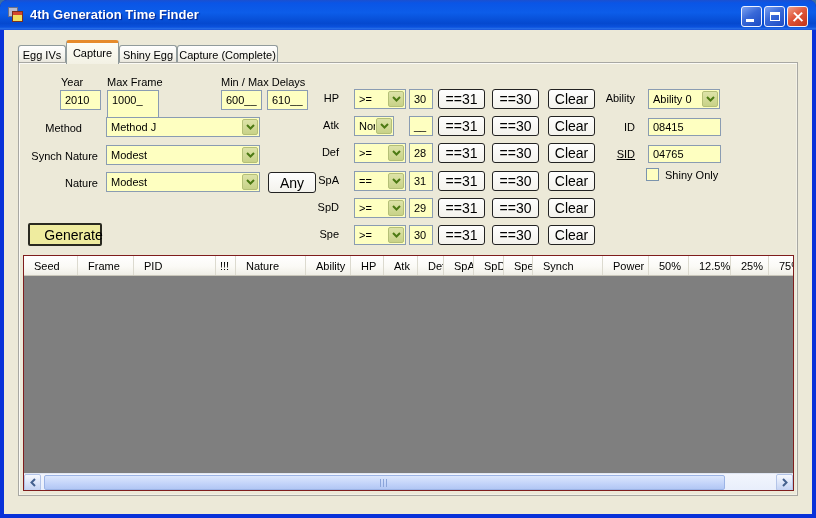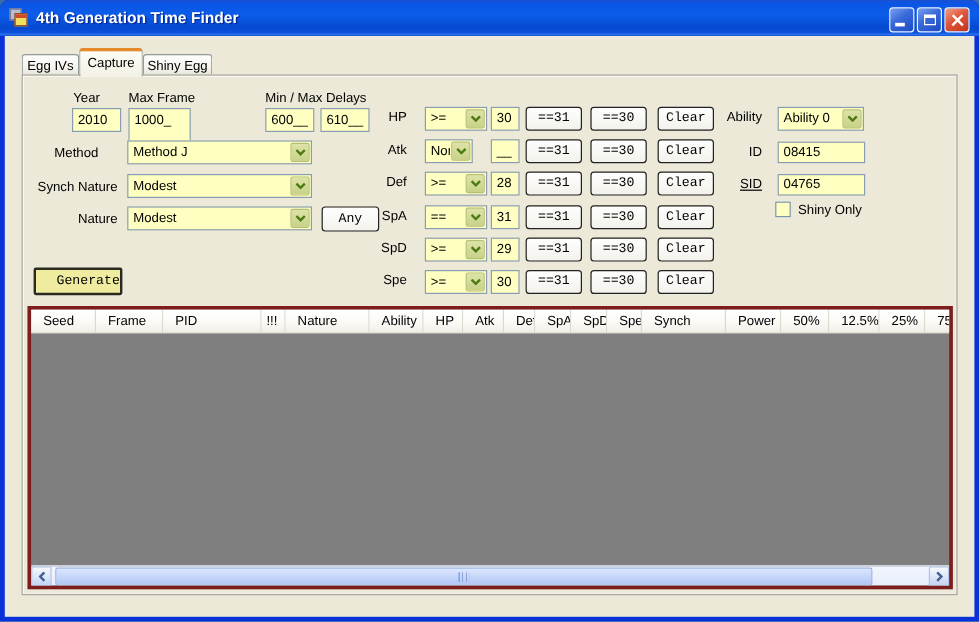--- a/index.html
+++ b/index.html
@@ -90,36 +90,36 @@
   .combo .val { flex:1; font-size:11px; padding:3px 0 0 4px; white-space:nowrap; overflow:hidden; }
   .combo .arrow {
     width:16px; margin:1px; background:linear-gradient(180deg,#dde3a8,#c8d288);
     border:1px solid #b4bf77; border-radius:2px;
     display:flex; align-items:center; justify-content:center;
   }
 
   .btn {
     position:absolute; background:linear-gradient(180deg,#fefefe,#f3f2ec);
     border:1px solid #222; border-radius:3px;
-    font-size:11px; color:#000;
-    display:flex; align-items:center; justify-content:center; white-space:nowrap;font-family:Liberation Mono, monospace;
+    font-size:14px; color:#000;
+    display:flex; align-items:center; justify-content:center; white-space:nowrap;
   }
   .btn.default-btn {
     background:#efec9f; border:2px solid #2a2a20; border-radius:2px;padding-left:17px;
   }
 
   .checkbox {
     position:absolute; width:13px; height:13px;
     background:#feffc1; border:1px solid #7b94ad;
   }
 
   
   .listview {
     position:absolute; left:4px; top:192px; width:771px; height:236px;
-    border:3px solid #7f1d1d; background:#7f7f7f;
+    border:1px solid #7f1d1d; background:#7f7f7f;
     display:flex; flex-direction:column; overflow:hidden;
   }
   .lv-header { display:flex; height:20px; background:#f4f3ee; border-bottom:1px solid #c9c6ba; flex:none; }
   .hcell {
     height:100%; flex:none; padding:4px 0 0 10px;
     border-right:1px solid #dcdacf;
     background:linear-gradient(180deg,#ffffff,#fbfaf6 55%,#efeee6);
     font-size:11px; color:#000; white-space:nowrap; overflow:hidden;
   }
   .hcell:nth-child(1){width:54px}.hcell:nth-child(2){width:56px}
@@ -179,20 +179,21 @@
           <span class="glyph-x"></span>
         </div>
     </div>
   </div>
 
   <div class="client">
 
     <div class="tab" style="left:14px; width:48px;">Egg IVs</div>
     <div class="tab selected" style="left:62px; width:53px;">Capture</div>
     <div class="tab" style="left:115px; width:58px;">Shiny Egg</div>
+    <div class="tab" style="left:173px; width:101px;">Capture (Complete)</div>
 
     <div class="pane">
 
       <div class="lbl" style="left:42px; top:13px;">Year</div>
       <div class="lbl" style="left:88px; top:13px;">Max Frame</div>
       <div class="lbl" style="left:202px; top:13px;">Min / Max Delays</div>
 
       <div class="tb" style="left:41px; top:27px; width:41px; height:20px;">2010</div>
       <div class="tb" style="left:88px; top:27px; width:52px; height:32px;">1000_</div>
       <div class="tb" style="left:202px; top:27px; width:41px; height:20px;">600__</div>

